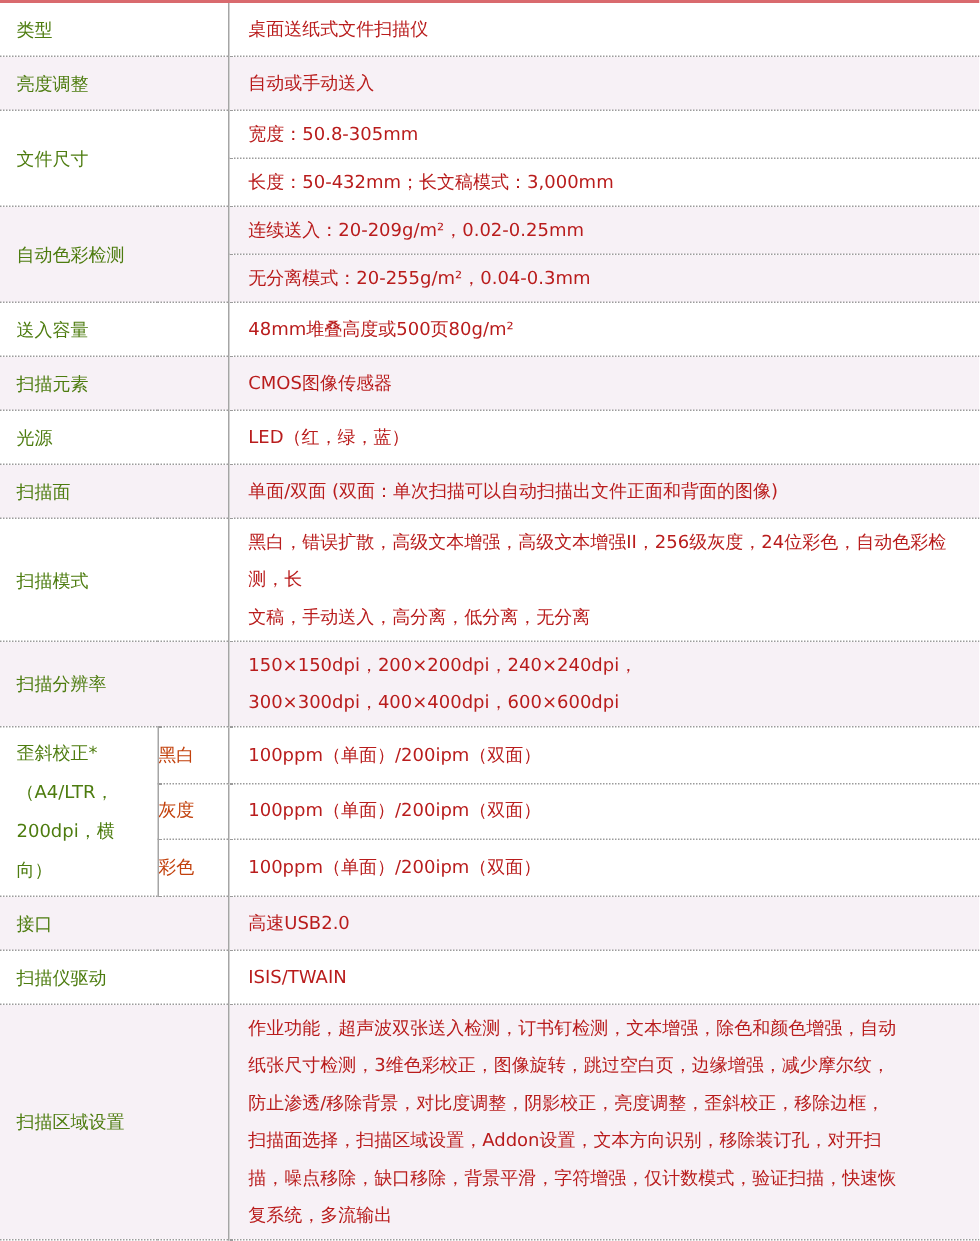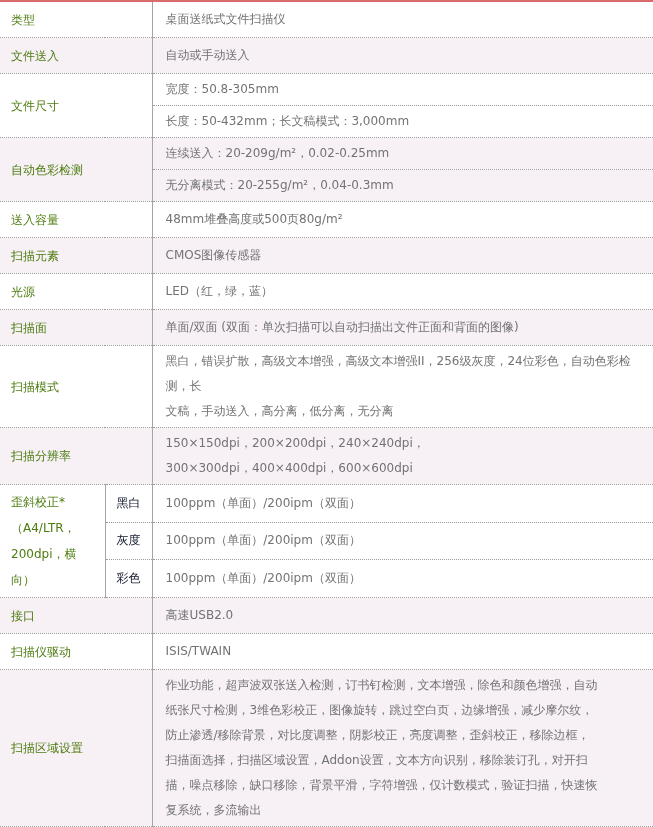--- a/index.html
+++ b/index.html
@@ -28,28 +28,27 @@
   td.lbl{
     padding:4px 6px 4px 11px;
     border-right:1px solid #a5a5a5;
     white-space:pre-line;
     line-height:26px;
     color:#4d7c0f;
   }
   td.sublbl{
     border-left:1px solid #a5a5a5;
     border-right:1px solid #a5a5a5;
-    text-align:center;
-    color:#0f172a;
+    color:#c2410c;
   }
   td.val{
     padding:3px 10px 3px 13px;
     line-height:25px;
     white-space:pre-line;
-    color:#737373;
+    color:#b91c1c;
   }
   tr.s td{height:27px;}
   tr.s2 td{height:25px;}
   tr.alt{background:#f7f1f6;}
 </style>
 </head>
 <body>
 
 <div class="page">
   <table class="spec">
@@ -59,21 +58,21 @@
         <col class="c3">
       </colgroup>
 
     <tbody>
         <tr class="s">
       <td class="lbl" colspan="2">类型</td>
       <td class="val">桌面送纸式文件扫描仪</td>
     </tr>
 
     <tr class="s alt">
-      <td class="lbl" colspan="2">文件送入</td>
+      <td class="lbl" colspan="2">亮度调整</td>
       <td class="val">自动或手动送入</td>
     </tr>
 
     <tr class="s2">
       <td class="lbl" colspan="2" rowspan="2">文件尺寸</td>
       <td class="val">宽度：50.8-305mm</td>
     </tr>
     <tr class="s2">
       <td class="val">长度：50-432mm；长文稿模式：3,000mm</td>
     </tr>

